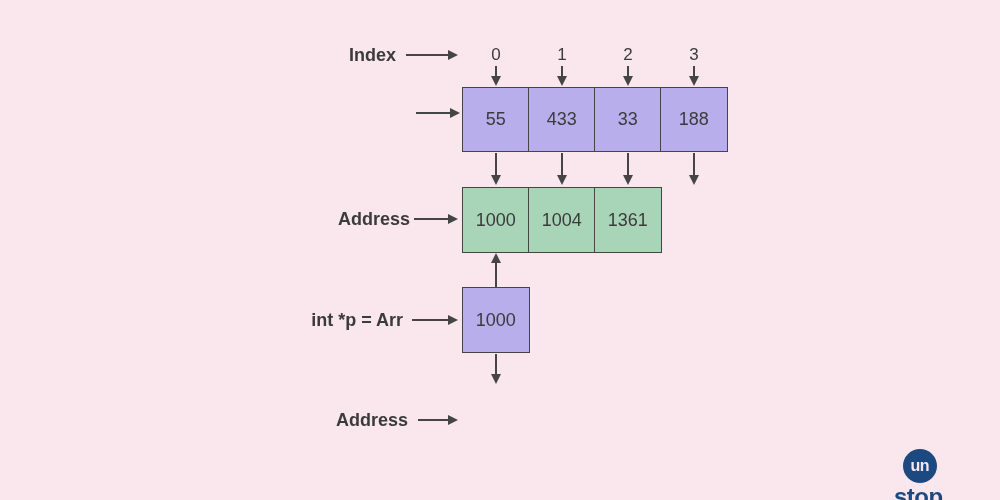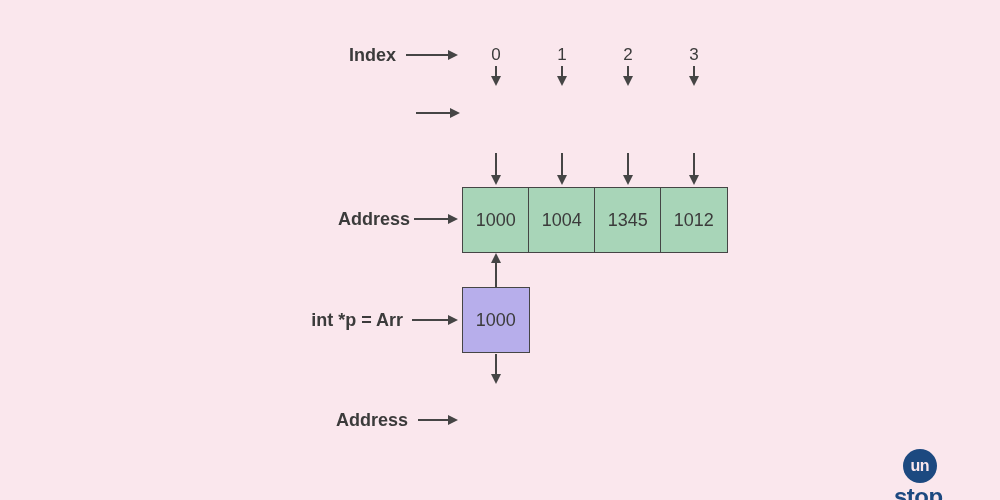--- a/index.html
+++ b/index.html
@@ -153,20 +153,34 @@
   <div class="varrow" style="left:688px; top:66px; height:20px;">
     <span class="vshaft"></span>
       <span class="head-down"></span>
   </div>
 
   <div class="harrow" style="left:416px; top:107px; width:44px;">
     <span class="shaft"></span>
     <span class="head"></span>
   </div>
 
+  <div class="row" style="left:462px; top:87px;">
+    <div class="cell purple h65">
+      <span>55</span>
+    </div>
+    <div class="cell purple h65">
+      <span>433</span>
+    </div>
+    <div class="cell purple h65">
+      <span>33</span>
+    </div>
+    <div class="cell purple h65">
+      <span>188</span>
+    </div>
+  </div>
 
   <div class="varrow" style="left:490px; top:153px; height:32px;">
     <span class="vshaft"></span>
       <span class="head-down"></span>
   </div>
   <div class="varrow" style="left:556px; top:153px; height:32px;">
     <span class="vshaft"></span>
       <span class="head-down"></span>
   </div>
   <div class="varrow" style="left:622px; top:153px; height:32px;">
@@ -185,24 +199,21 @@
   </div>
 
   <div class="row" style="left:462px; top:187px;">
     <div class="cell green h66">
       <span>1000</span>
     </div>
     <div class="cell green h66">
       <span>1004</span>
     </div>
     <div class="cell green h66">
-      <span>1345</span>
-    </div>
-    <div class="cell green h66">
-      <span>1012</span>
+      <span>1361</span>
     </div>
   </div>
 
   <div class="varrow" style="left:490px; top:253px; height:34px;">
     <span class="head-up"></span>
       <span class="vshaft"></span>
   </div>
 
   <div class="label" style="left:270px; top:310px; width:133px;">int *p = Arr</div>
   <div class="harrow" style="left:412px; top:314px; width:46px;">

